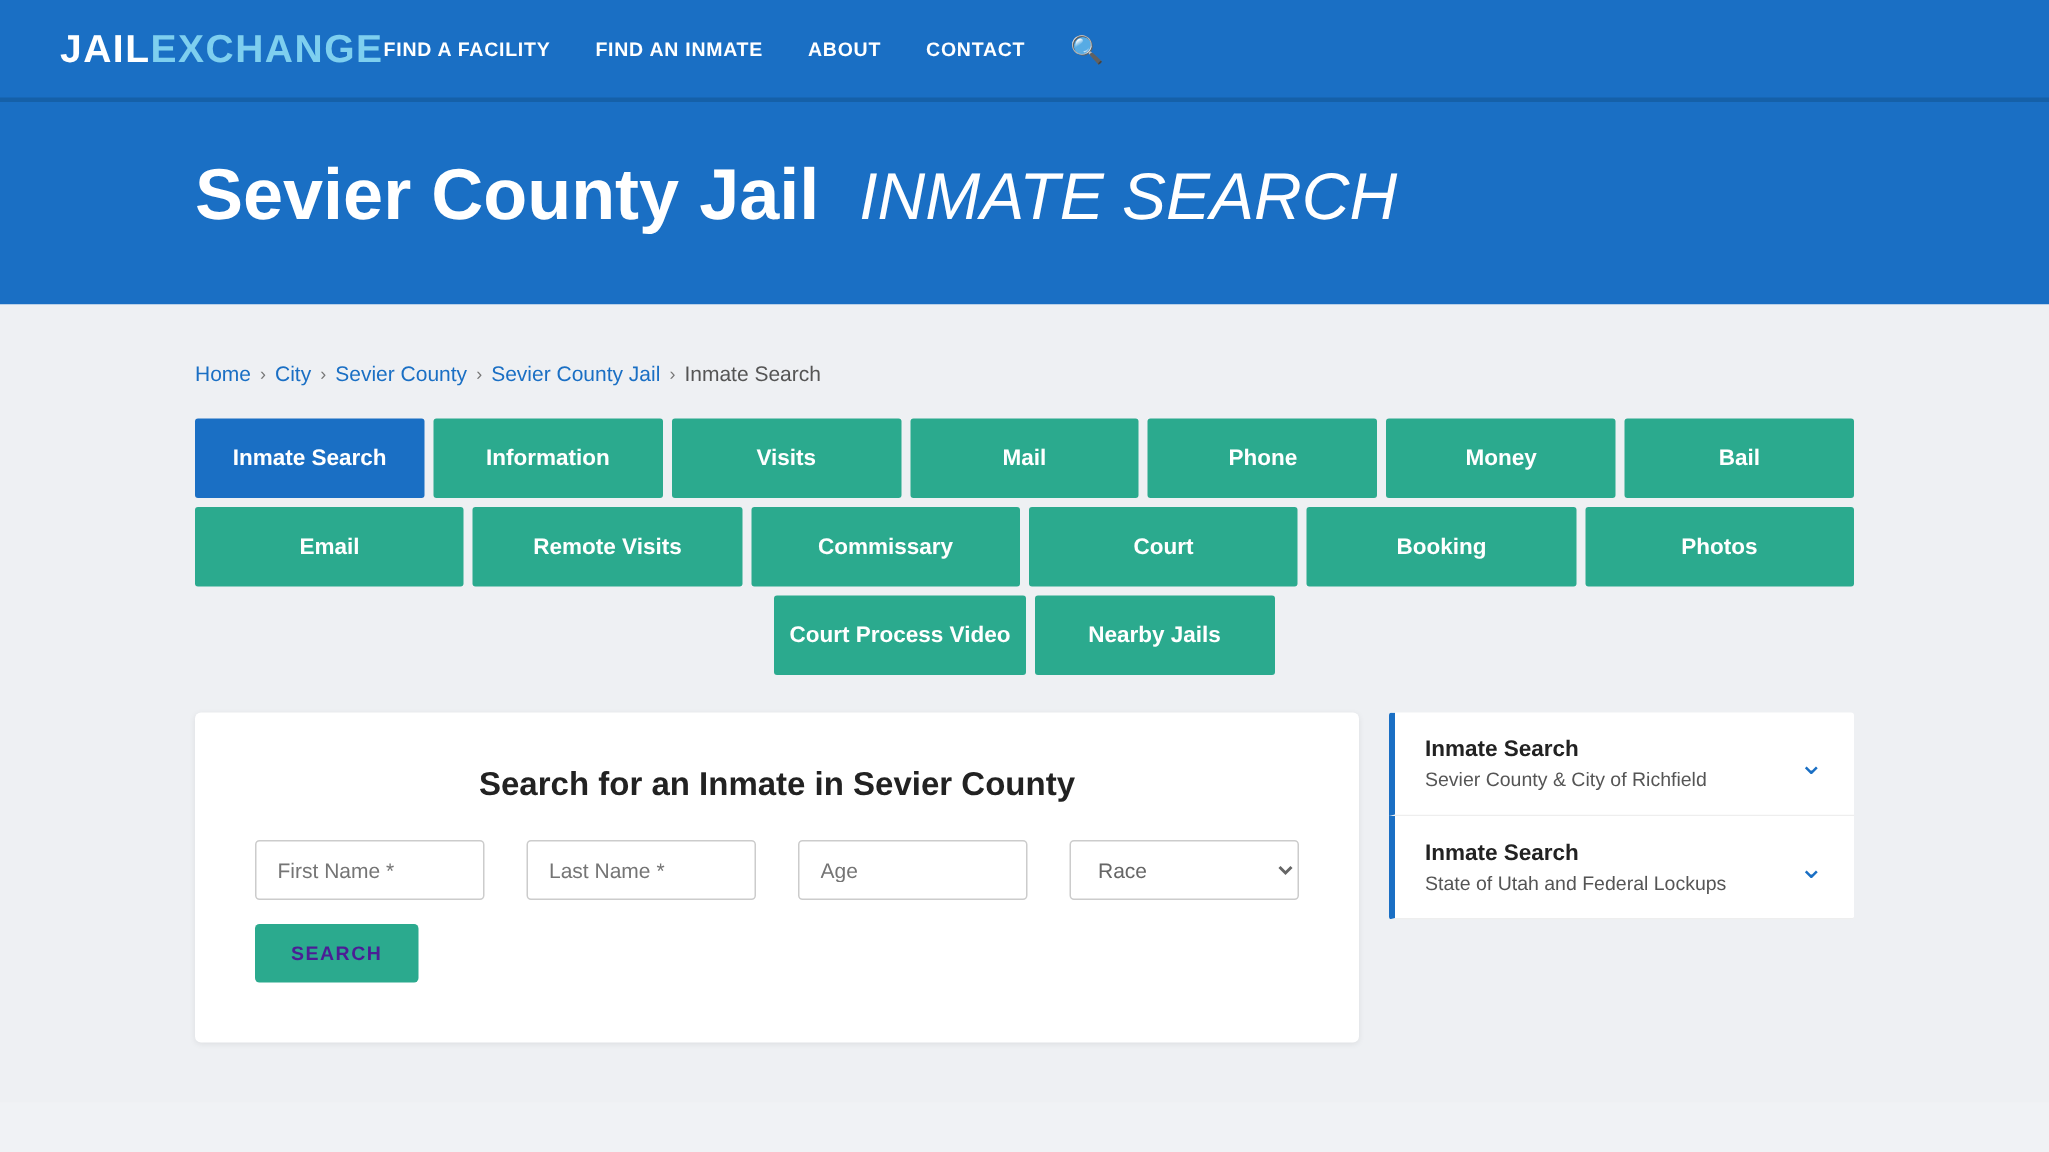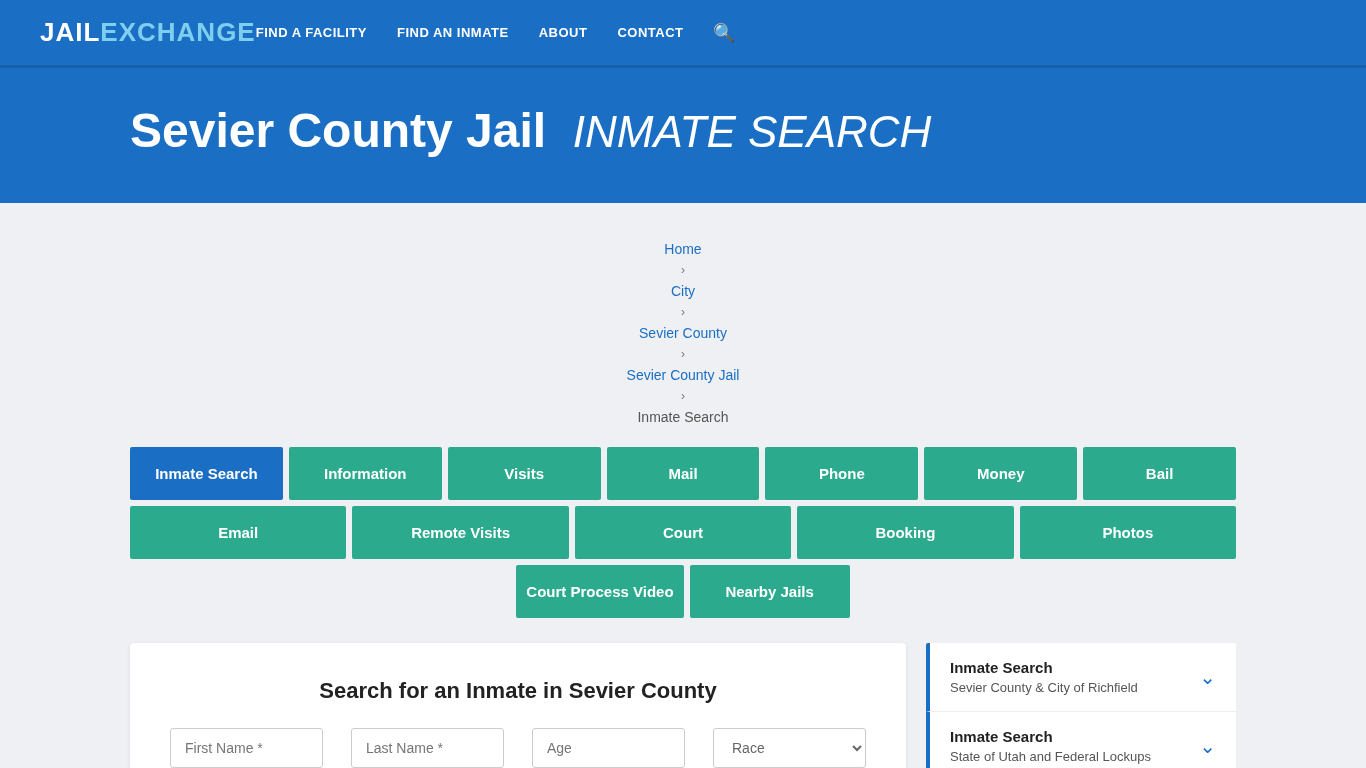--- a/index.html
+++ b/index.html
@@ -63,21 +63,20 @@
     }
 
     
     .breadcrumb {
       display: flex;
       align-items: center;
       gap: 6px;
       padding: 18px 0 22px 0;
       font-size: 14px;
       color: #1a6fc4;
-      flex-direction: column;
     }
     .breadcrumb a { color: #1a6fc4; text-decoration: none; }
     .breadcrumb .sep { color: #777; font-size: 12px; }
     .breadcrumb .current { color: #555; }
 
     
     .tabs-container {
       display: flex;
       flex-direction: column;
       gap: 6px;
@@ -248,20 +247,21 @@
       <button class="tab-btn">Information</button>
       <button class="tab-btn">Visits</button>
       <button class="tab-btn">Mail</button>
       <button class="tab-btn">Phone</button>
       <button class="tab-btn">Money</button>
       <button class="tab-btn">Bail</button>
     </div>
     <div class="tabs-row">
       <button class="tab-btn">Email</button>
       <button class="tab-btn">Remote Visits</button>
+      <button class="tab-btn">Commissary</button>
       <button class="tab-btn">Court</button>
       <button class="tab-btn">Booking</button>
       <button class="tab-btn">Photos</button>
     </div>
     <div class="tabs-row tabs-row-last">
       <button class="tab-btn">Court Process Video</button>
       <button class="tab-btn">Nearby Jails</button>
     </div>
   </div>
 

